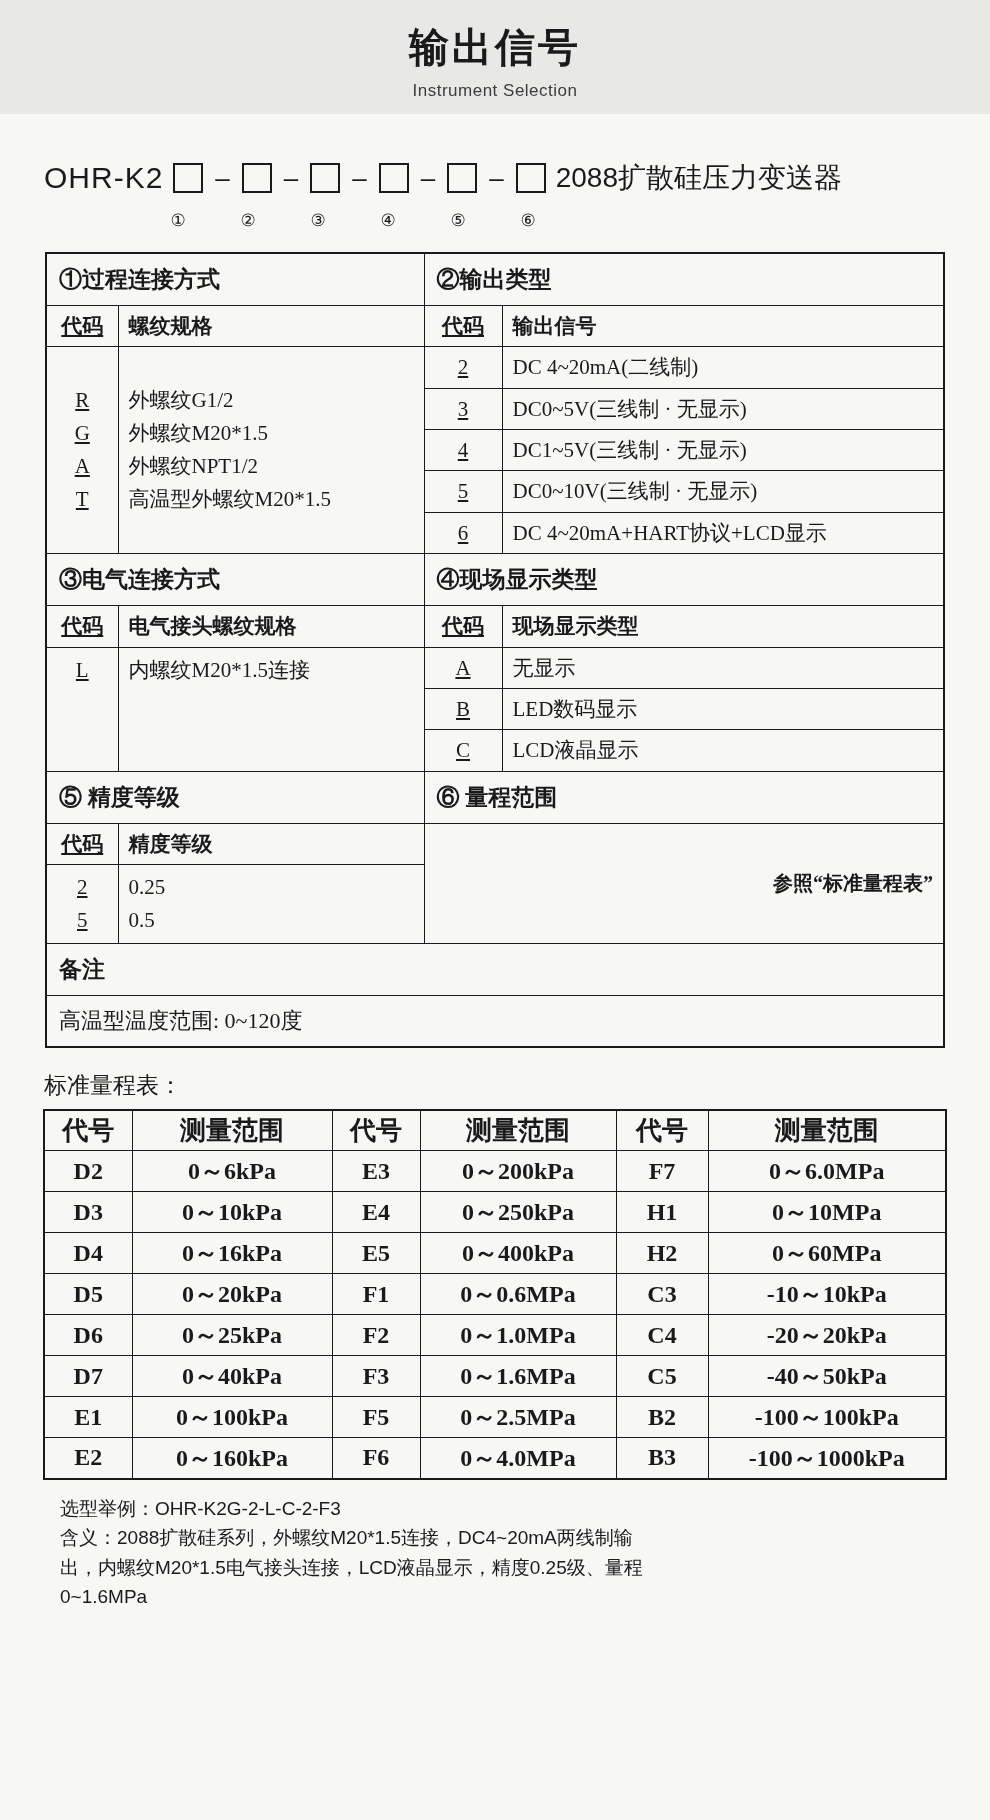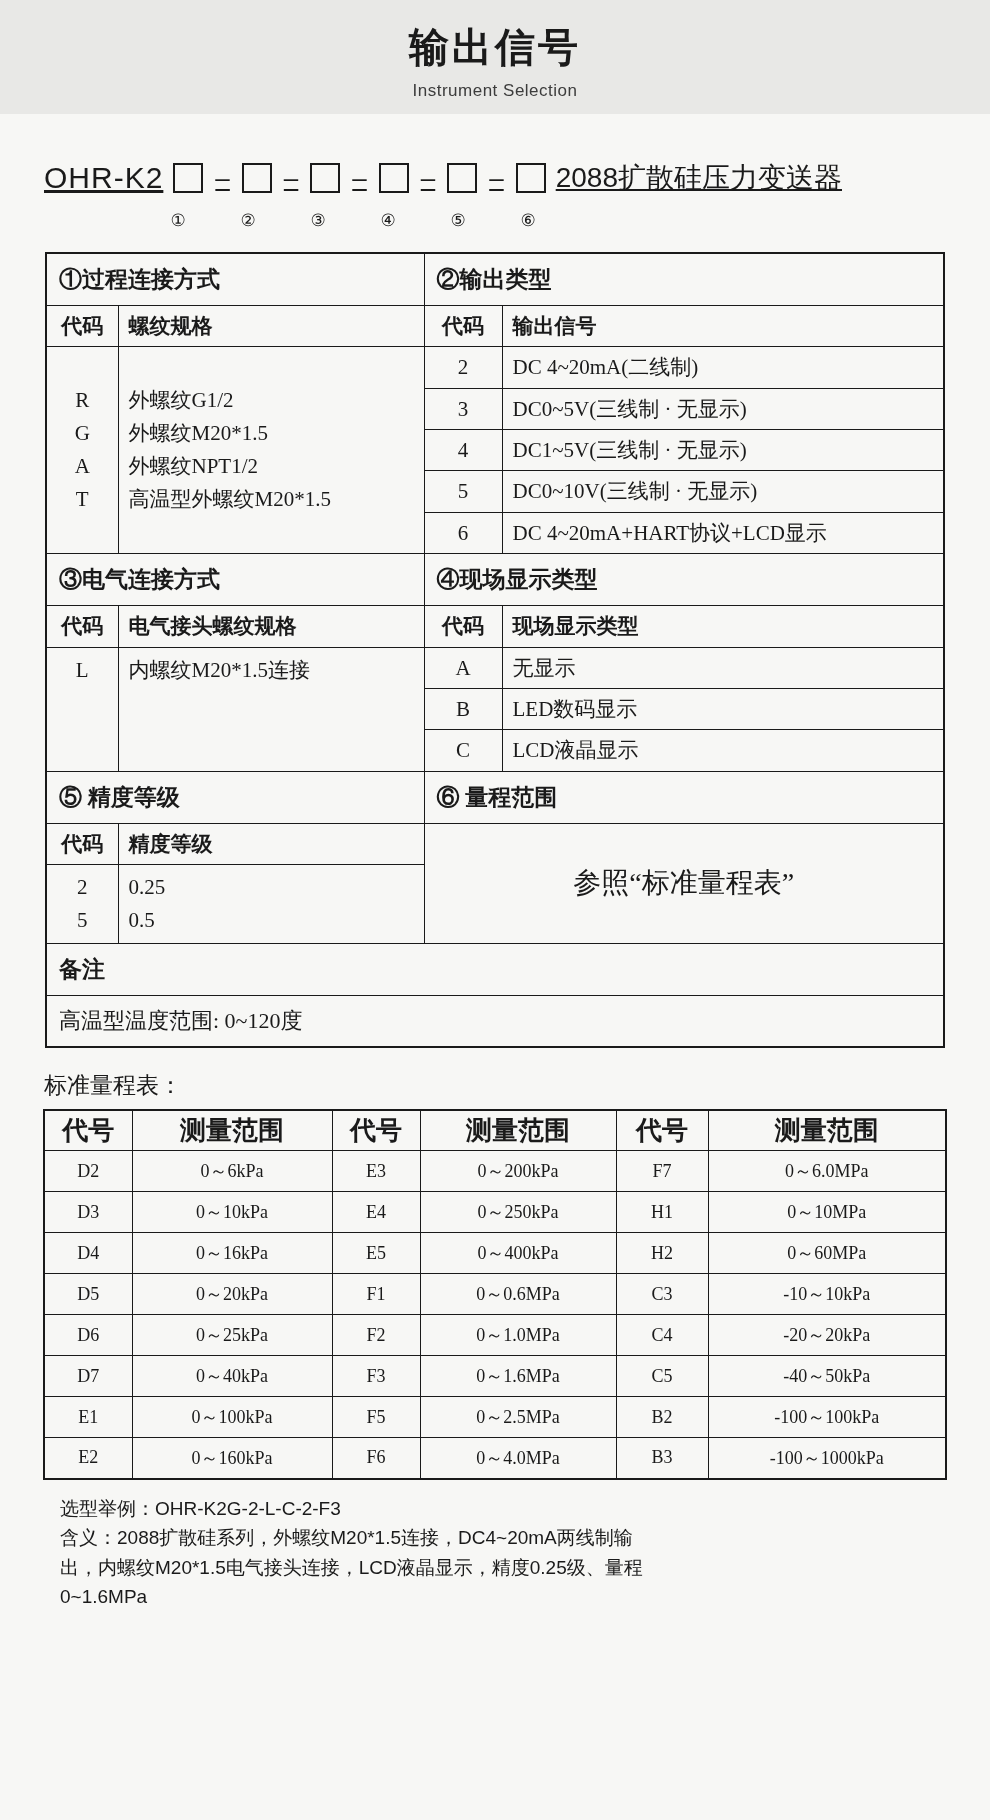--- a/index.html
+++ b/index.html
@@ -39,21 +39,20 @@
     font-family: "Liberation Sans", sans-serif;
     letter-spacing: 0.5px;
   }
   
   .modelwrap {
     margin: 36px 0 0 0;
     padding-left: 44px;
     height: 56px;
     display: flex;
     align-items: center;
-    text-decoration: underline;
   }
   .model-prefix {
     font-size: 30px;
     font-family: "Liberation Sans", sans-serif;
     letter-spacing: 1px;
     margin-right: 10px;
   }
   .code-box {
     width: 30px;
     height: 30px;
@@ -104,49 +103,50 @@
     font-weight: bold;
     padding: 10px 12px;
   }
   .spec td.hdr {
     font-weight: bold;
     font-size: 21px;
   }
   .spec td.codecell {
     text-align: center;
     font-family: "Liberation Serif", serif;
+    text-decoration: underline;
   }
   .spec td.center-note {
-    text-align: center;
-    font-weight: normal;
-    font-size: 28px;
+    text-align: right;
+    font-weight: bold;
+    font-size: 20px;
   }
   .stack { display: flex; flex-direction: column; }
   .stack .ln { height: 33px; line-height: 33px; }
   .stack.ctr .ln { text-align: center; }
   
   .rangetitle {
     margin: 22px 0 8px 44px;
     font-size: 23px;
     font-weight: normal;
   }
   .range {
     width: 902px;
     margin: 0 auto;
     border-collapse: collapse;
     border: 2px solid #1a1a1a;
     table-layout: fixed;
   }
   .range td, .range th {
     border: 1px solid #1a1a1a;
-    font-size: 18px;
+    font-size: 24px;
     text-align: center;
     height: 41px;
     padding: 0 4px;
-    font-weight: normal;
+    font-weight: bold;
   }
   .range th { font-weight: bold; font-size: 26px; height: 41px; }
   
   .notes {
     margin: 14px 0 0 60px;
     width: 880px;
     font-size: 19px;
     line-height: 1.55;
     font-family: "Liberation Sans", sans-serif;
     color: #1a1a1a;

